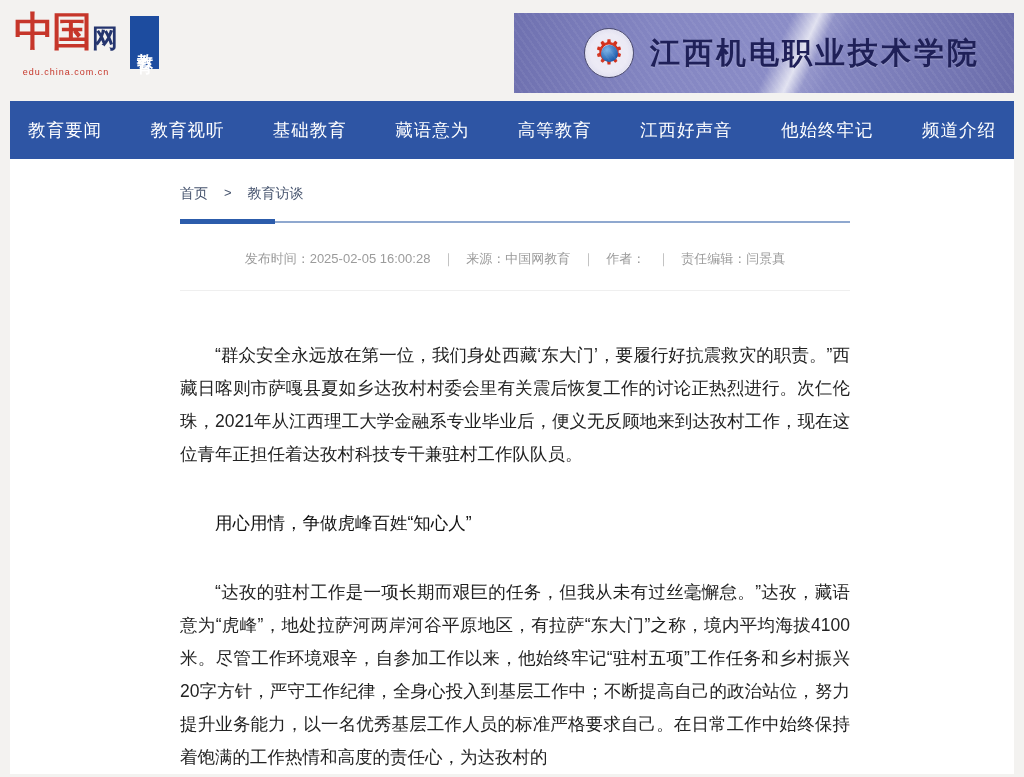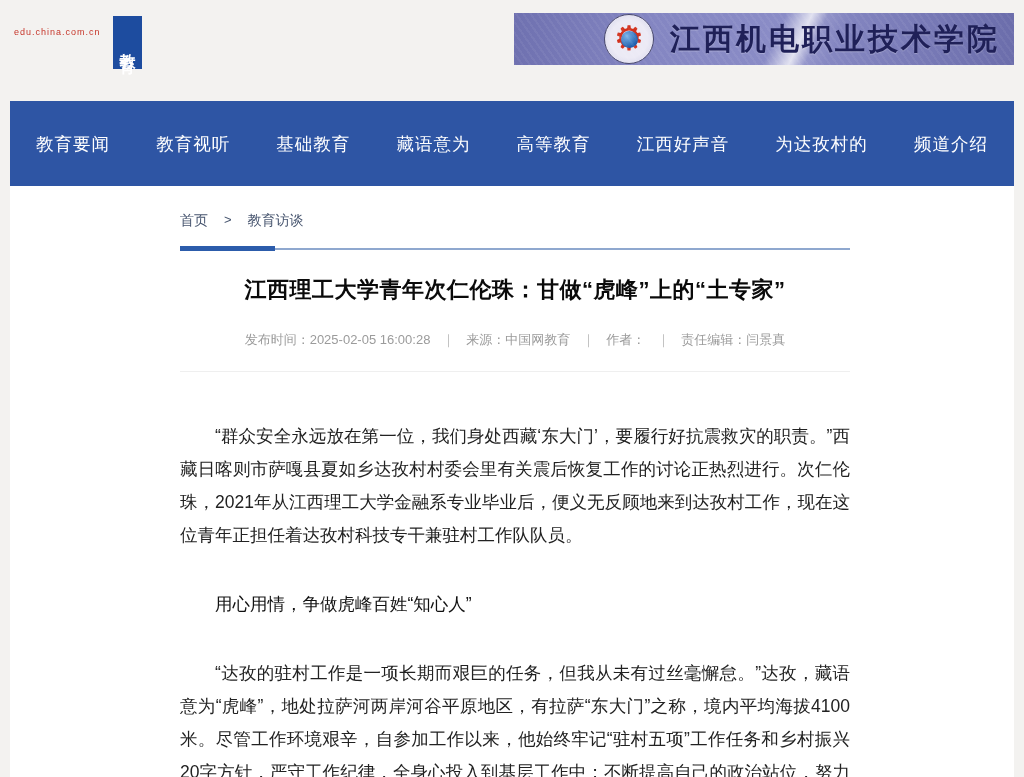--- a/index.html
+++ b/index.html
@@ -20,23 +20,23 @@
   .logo-net { font-family:"DejaVu Serif","Liberation Serif",serif; font-weight:bold; font-size:26px; color:#24356e; margin-left:2px; }
   .logo-sub { font-size:9px; color:#c6362a; letter-spacing:1px; margin-top:16px; }
   .logo-badge {
     margin-left:12px; margin-top:5px; width:29px; height:53px;
     background:#1d4c9f; color:#fff; writing-mode:vertical-rl; text-orientation:upright;
     font-size:16px; font-weight:bold; display:flex; align-items:center; justify-content:center;
     letter-spacing:3px;
   }
 
   .banner {
-    position:absolute; right:0; top:13px; width:500px; height:52px;
+    position:absolute; right:0; top:13px; width:500px; height:80px;
     background:linear-gradient(90deg,#6f71b0 0%,#8486c2 28%,#8b8dc7 55%,#6b6dab 100%);
-    display:flex; align-items:center; overflow:hidden; cursor:pointer;padding-left:20px;
+    display:flex; align-items:center; overflow:hidden; cursor:pointer;
   }
   .banner::before {
     content:""; position:absolute; inset:0;
     background:linear-gradient(115deg, transparent 52%, rgba(255,255,255,0.75) 57%, rgba(255,255,255,0.1) 60%, transparent 64%);
   }
   .banner::after {
     content:""; position:absolute; inset:0;
     background:repeating-linear-gradient(55deg, rgba(255,255,255,0.05) 0 2px, transparent 2px 6px);
   }
   .emblem {
@@ -50,22 +50,22 @@
     background:radial-gradient(circle at 35% 30%,#7db4e8,#1f5fae 70%);
   }
   .banner-title {
     margin-left:16px; font-family:"DejaVu Serif","Liberation Serif",serif;
     font-weight:bold; font-size:30px; color:#1f2058; letter-spacing:3px; white-space:nowrap;
     text-shadow:0 1px 1px rgba(255,255,255,0.25); z-index:1;
   }
 
   
   .nav {
-    height:85px; background:#2e55a4; display:flex; align-items:center;
-    justify-content:space-between; padding:0 26px;
+    height:58px; background:#2e55a4; display:flex; align-items:center;
+    justify-content:space-between; padding:0 18px;
   }
   .nav a { color:#fff; text-decoration:none; font-size:17.5px; letter-spacing:1px; cursor:pointer; }
 
   
   .main { background:#fff; min-height:609px; }
   .inner { width:670px; margin-left:170px; }
 
   .breadcrumb { padding-top:26px; font-size:14px; color:#46546e; display:flex; align-items:flex-start; }
   .breadcrumb a { color:#46546e; text-decoration:none; cursor:pointer; }
   .breadcrumb .sep { margin:0 16px; font-size:13px; }
@@ -88,20 +88,24 @@
   .article-body .subhead { font-weight:normal; color:#111; margin-bottom:13px; }
 </style>
 </head>
 <body>
 
 <div class="page">
 
   <div class="header">
     <div class="logo-block">
       <div class="logo-main">
+        <div class="logo-chars">
+          <span class="logo-zh">中国</span>
+          <span class="logo-net">网</span>
+        </div>
         <div class="logo-sub">edu.china.com.cn</div>
       </div>
       <div class="logo-badge">教育</div>
     </div>
 
     <div class="banner">
       <div class="emblem">
         <span class="gear">⚙</span>
         <span class="core"></span>
       </div>
@@ -109,39 +113,38 @@
     </div>
   </div>
 
   <div class="nav">
     <a>教育要闻</a>
     <a>教育视听</a>
     <a>基础教育</a>
     <a>藏语意为</a>
     <a>高等教育</a>
     <a>江西好声音</a>
-    <a>为达孜村的</a>
+    <a>他始终牢记</a>
     <a>频道介绍</a>
   </div>
 
   <div class="main">
     <div class="inner">
 
       <div class="breadcrumb">
         <a>首页</a>
         <span class="sep">&gt;</span>
         <a>教育访谈</a>
       </div>
 
       <div class="divider">
         <div class="line"></div>
         <div class="accent"></div>
       </div>
 
-      <h1 class="article-title">江西理工大学青年次仁伦珠：甘做“虎峰”上的“土专家”</h1>
 
       <div class="article-meta">
         <span>发布时间：2025-02-05 16:00:28</span>
         <span class="msep">｜</span>
         <span>来源：中国网教育</span>
         <span class="msep">｜</span>
         <span>作者：</span>
         <span class="msep">｜</span>
         <span>责任编辑：闫景真</span>
       </div>

